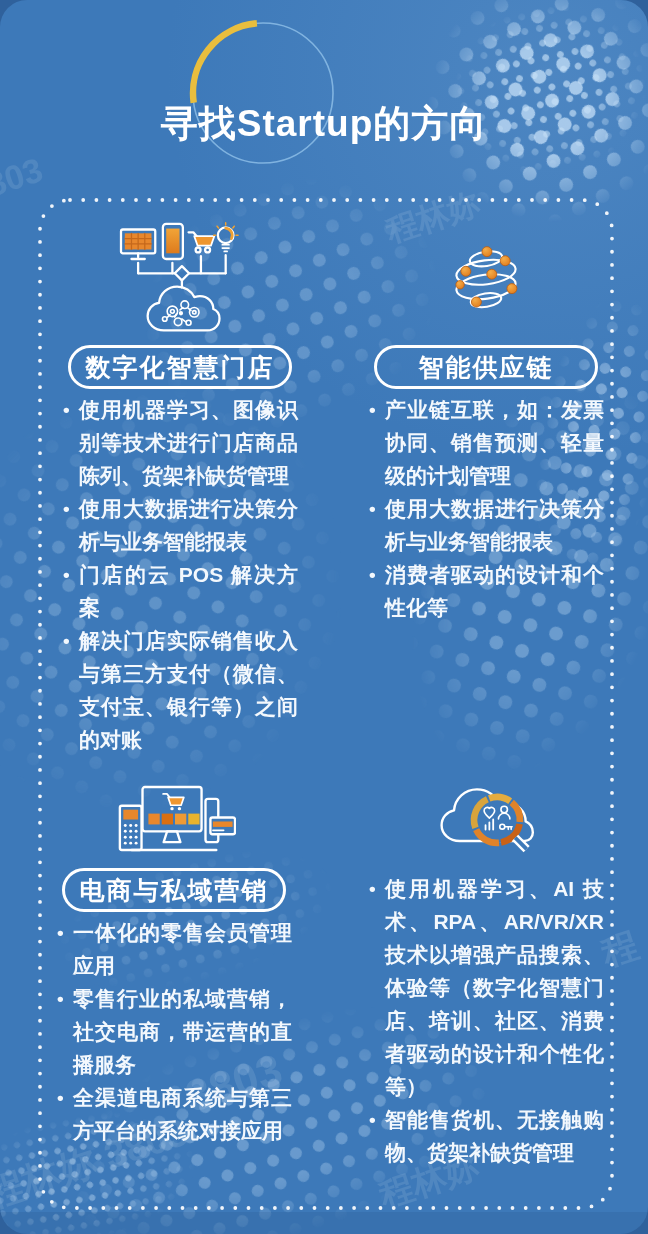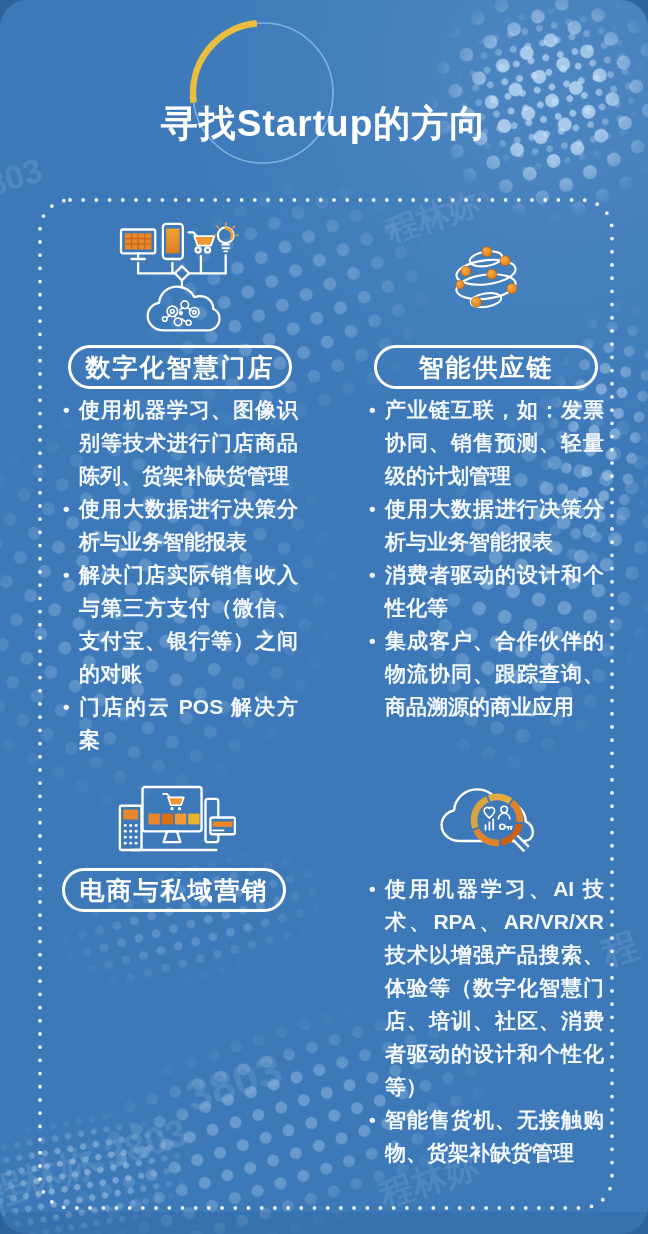--- a/index.html
+++ b/index.html
@@ -127,22 +127,22 @@
           </g>
         </g>
       </svg>
     </div>
     <div class="pill">
       <span>数字化智慧门店</span>
     </div>
     <ul class="bullets">
       <li>使用机器学习、图像识别等技术进行门店商品陈列、货架补缺货管理</li>
       <li>使用大数据进行决策分析与业务智能报表</li>
+      <li>门店的云 POS 解决方案</li>
       <li>解决门店实际销售收入与第三方支付（微信、支付宝、银行等）之间的对账</li>
-      <li>门店的云 POS 解决方案</li>
     </ul>
   </section>
 
   <section class="quad q2">
     <div class="icon-box">
       <svg viewBox="0 0 100 100" width="96" height="96">
         <defs>
           <radialGradient id="nodeg" cx="0.35" cy="0.3" r="0.9">
             <stop offset="0" stop-color="#F5AE49"></stop>
               <stop offset="1" stop-color="#DD7416"></stop>
@@ -165,21 +165,20 @@
         </g>
       </svg>
     </div>
     <div class="pill">
       <span>智能供应链</span>
     </div>
     <ul class="bullets">
       <li>产业链互联，如：发票协同、销售预测、轻量级的计划管理</li>
       <li>使用大数据进行决策分析与业务智能报表</li>
       <li>消费者驱动的设计和个性化等</li>
-      <li>集成客户、合作伙伴的物流协同、跟踪查询、商品溯源的商业应用</li>
     </ul>
   </section>
 
   <section class="quad q3">
     <div class="icon-box short">
       <svg viewBox="0 0 126 72" width="124" height="71">
         <g stroke="#fff" stroke-width="2.4" fill="none" stroke-linejoin="round" stroke-linecap="round">
           <rect x="31" y="2" width="60" height="45" rx="2.5"></rect>
           <path d="M52 9 h4 l2.5 3.5" stroke-width="1.9"></path>
           <path d="M57 12.5 h16 l-2.8 8 h-10.5 z" fill="#EE962F" stroke-width="1.7"></path>
@@ -212,20 +211,25 @@
           <rect x="95" y="14" width="13" height="44" rx="2.5"></rect>
           <rect x="100" y="33" width="25" height="17" rx="2" fill="#3D79B9"></rect>
           <rect x="102.5" y="37" width="20" height="5.5" fill="#E8872C" stroke="none"></rect>
           <path d="M102.5 46 h11" stroke-width="1.6"></path>
         </g>
       </svg>
     </div>
     <div class="pill">
       <span>电商与私域营销</span>
     </div>
+    <ul class="bullets">
+      <li>一体化的零售会员管理应用</li>
+      <li>零售行业的私域营销，社交电商，带运营的直播服务</li>
+      <li>全渠道电商系统与第三方平台的系统对接应用</li>
+    </ul>
   </section>
 
   <section class="quad q4">
     <div class="icon-box short">
       <svg viewBox="0 0 112 92" width="107" height="88">
         <g stroke="#fff" stroke-width="2.5" fill="none" stroke-linejoin="round" stroke-linecap="round">
           <path d="M28 68 C 17 68 9 60.5 9 51.5 C 9 43.5 14.5 37.5 22 36 C 23 23.5 33.5 14 46 14 C 57 14 66 20.5 69.5 30 C 72 29 75 28.5 78 28.5 C 88.5 28.5 97 37 97 47.5 C 101.5 49.5 104.5 54 104.5 59 C 104.5 64 101 68 96 68 Z"></path>
         </g>
         <circle cx="67" cy="46" r="24" fill="#3D79B9"></circle>
         <g fill="none" stroke-width="7" stroke-linecap="butt">

